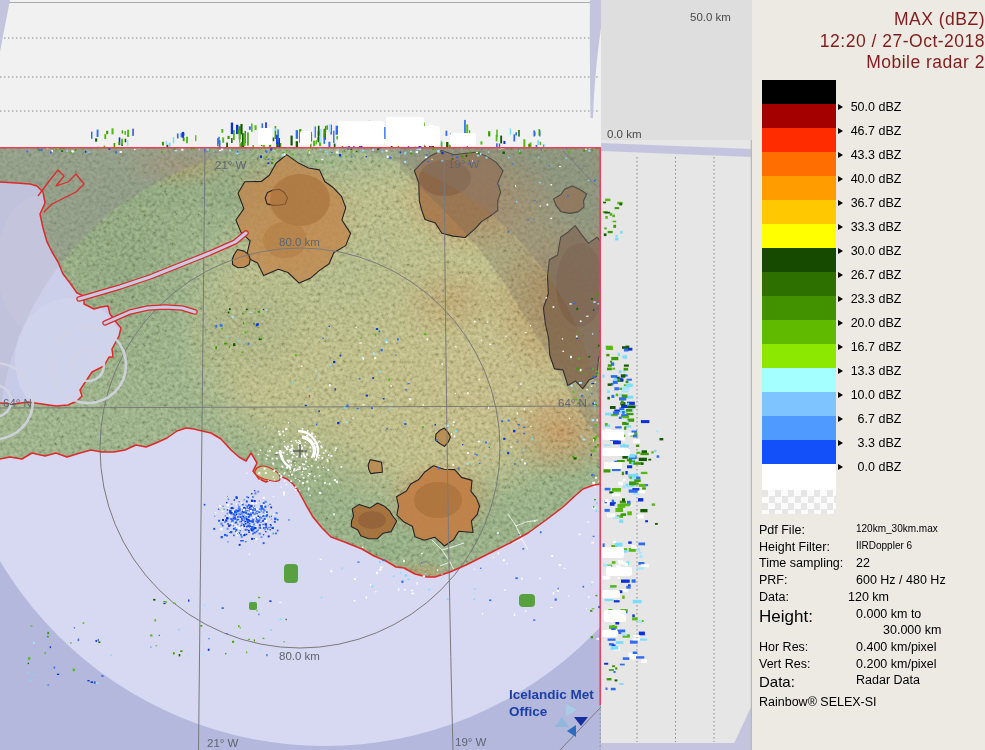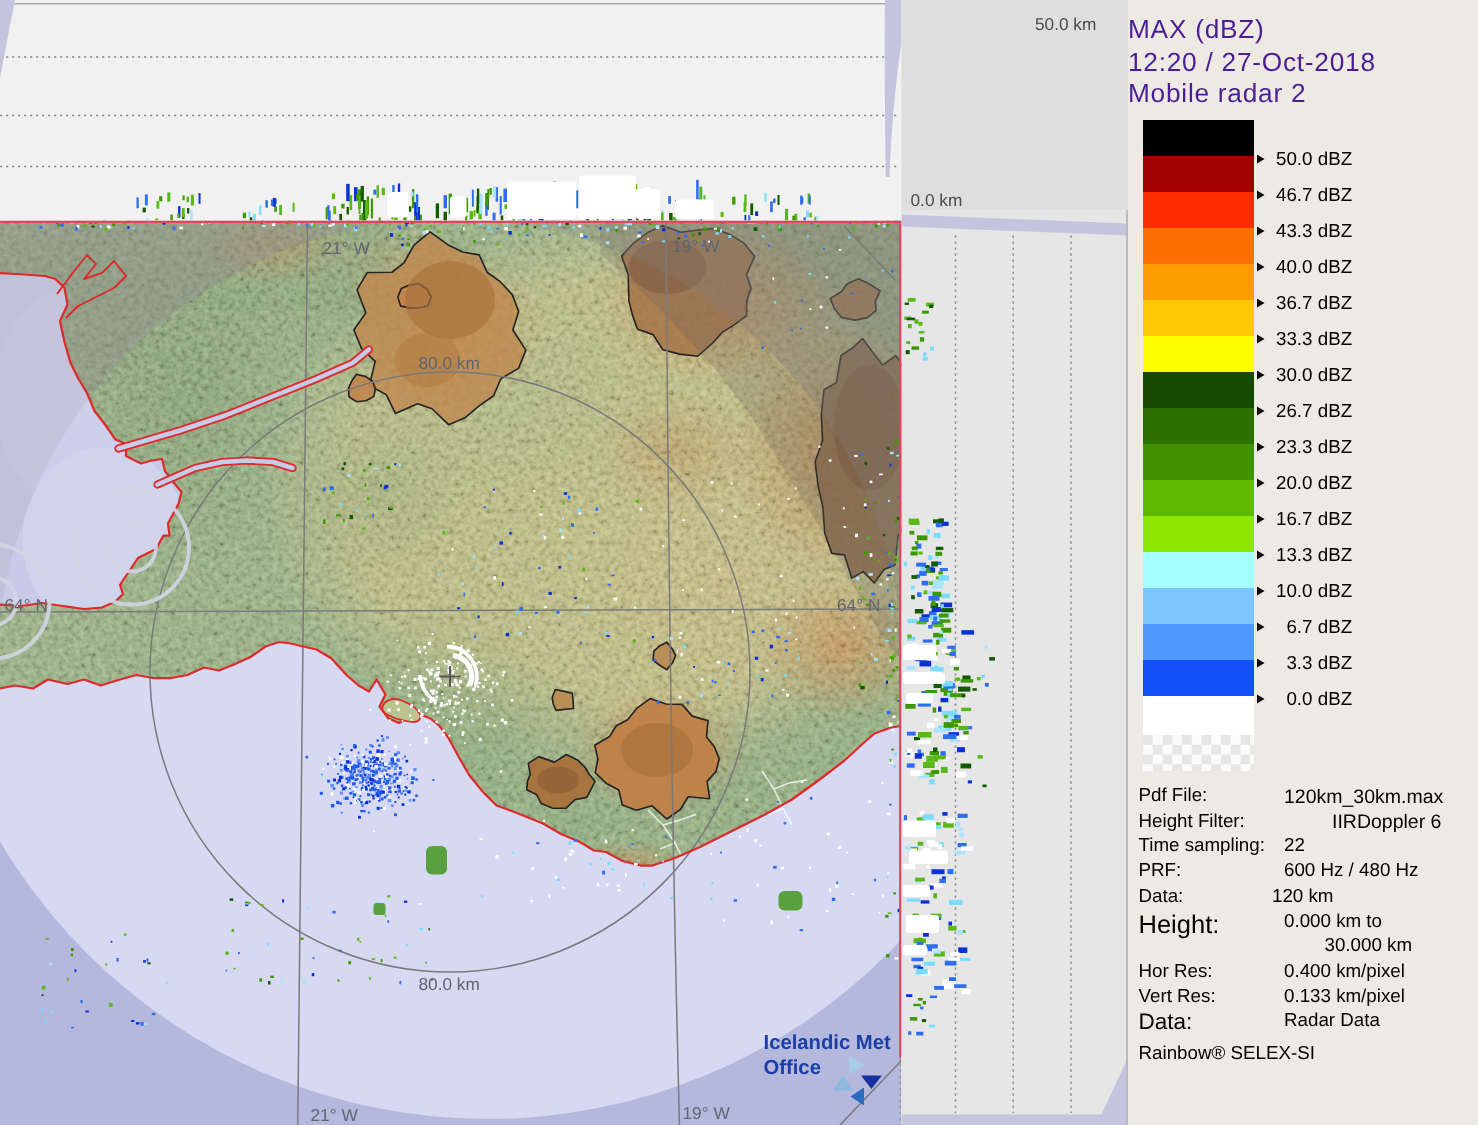--- a/index.html
+++ b/index.html
@@ -2025,21 +2025,21 @@
     <path d="M566,704 L577,710 L566,716 Z" fill="#a8cbe8"></path>
     <path d="M555,727 L562,717 L569,727 Z" fill="#8fb8dc"></path>
     <path d="M574,717 L588,717 L581,726 Z" fill="#16309e"></path>
     <path d="M576,725 L576,737 L567,731 Z" fill="#2b6cc0"></path>
   </g>
  </svg>
 
  <div class="lbl" style="left:690px;top:11px;color:#4a4a4a">50.0 km</div>
  <div class="lbl" style="left:607px;top:128px;color:#4a4a4a">0.0 km</div>
 
- <div style="left:752px;top:9px;width:233px;text-align:left;font-size:17.5px;letter-spacing:0.5px;color:#4c1d95;line-height:21.5px">
+ <div style="left:752px;top:9px;width:233px;text-align:right;font-size:17.5px;letter-spacing:0.5px;color:#7f1d1d;line-height:21.5px">
    MAX (dBZ)<br>12:20 / 27-Oct-2018<br>Mobile radar 2
  </div>
  <div style="left:762px;top:80px;width:74px">
    <div style="height:24px;background:#000000"></div>
       <div style="height:24px;background:#a40000"></div>
       <div style="height:24px;background:#ff2c00"></div>
       <div style="height:24px;background:#ff6e00"></div>
       <div style="height:24px;background:#ff9c00"></div>
       <div style="height:24px;background:#ffc800"></div>
       <div style="height:24px;background:#ffff00"></div>
@@ -2065,31 +2065,31 @@
     <div style="position:absolute;left:838px;top:265px;height:14px;white-space:nowrap"><span style="display:inline-block;width:0;height:0;border-left:5px solid #000;border-top:3px solid transparent;border-bottom:3px solid transparent;margin-bottom:1px"></span><span style="display:inline-block;width:32px;text-align:right;font-size:12.5px">26.7</span><span style="font-size:12.5px">&nbsp;dBZ</span></div>
     <div style="position:absolute;left:838px;top:289px;height:14px;white-space:nowrap"><span style="display:inline-block;width:0;height:0;border-left:5px solid #000;border-top:3px solid transparent;border-bottom:3px solid transparent;margin-bottom:1px"></span><span style="display:inline-block;width:32px;text-align:right;font-size:12.5px">23.3</span><span style="font-size:12.5px">&nbsp;dBZ</span></div>
     <div style="position:absolute;left:838px;top:313px;height:14px;white-space:nowrap"><span style="display:inline-block;width:0;height:0;border-left:5px solid #000;border-top:3px solid transparent;border-bottom:3px solid transparent;margin-bottom:1px"></span><span style="display:inline-block;width:32px;text-align:right;font-size:12.5px">20.0</span><span style="font-size:12.5px">&nbsp;dBZ</span></div>
     <div style="position:absolute;left:838px;top:337px;height:14px;white-space:nowrap"><span style="display:inline-block;width:0;height:0;border-left:5px solid #000;border-top:3px solid transparent;border-bottom:3px solid transparent;margin-bottom:1px"></span><span style="display:inline-block;width:32px;text-align:right;font-size:12.5px">16.7</span><span style="font-size:12.5px">&nbsp;dBZ</span></div>
     <div style="position:absolute;left:838px;top:361px;height:14px;white-space:nowrap"><span style="display:inline-block;width:0;height:0;border-left:5px solid #000;border-top:3px solid transparent;border-bottom:3px solid transparent;margin-bottom:1px"></span><span style="display:inline-block;width:32px;text-align:right;font-size:12.5px">13.3</span><span style="font-size:12.5px">&nbsp;dBZ</span></div>
     <div style="position:absolute;left:838px;top:385px;height:14px;white-space:nowrap"><span style="display:inline-block;width:0;height:0;border-left:5px solid #000;border-top:3px solid transparent;border-bottom:3px solid transparent;margin-bottom:1px"></span><span style="display:inline-block;width:32px;text-align:right;font-size:12.5px">10.0</span><span style="font-size:12.5px">&nbsp;dBZ</span></div>
     <div style="position:absolute;left:838px;top:409px;height:14px;white-space:nowrap"><span style="display:inline-block;width:0;height:0;border-left:5px solid #000;border-top:3px solid transparent;border-bottom:3px solid transparent;margin-bottom:1px"></span><span style="display:inline-block;width:32px;text-align:right;font-size:12.5px">6.7</span><span style="font-size:12.5px">&nbsp;dBZ</span></div>
     <div style="position:absolute;left:838px;top:433px;height:14px;white-space:nowrap"><span style="display:inline-block;width:0;height:0;border-left:5px solid #000;border-top:3px solid transparent;border-bottom:3px solid transparent;margin-bottom:1px"></span><span style="display:inline-block;width:32px;text-align:right;font-size:12.5px">3.3</span><span style="font-size:12.5px">&nbsp;dBZ</span></div>
     <div style="position:absolute;left:838px;top:457px;height:14px;white-space:nowrap"><span style="display:inline-block;width:0;height:0;border-left:5px solid #000;border-top:3px solid transparent;border-bottom:3px solid transparent;margin-bottom:1px"></span><span style="display:inline-block;width:32px;text-align:right;font-size:12.5px">0.0</span><span style="font-size:12.5px">&nbsp;dBZ</span></div>
  <div style="position:absolute;left:759px;top:523px;font-size:12.5px">Pdf File:</div>
-    <div style="position:absolute;left:856px;top:523px;font-size:13px">120km_30km.max</div>
+    <div style="position:absolute;left:856px;top:523px;font-size:10px">120km_30km.max</div>
     <div style="position:absolute;left:759px;top:539.7px;font-size:12.5px">Height Filter:</div>
-    <div style="position:absolute;left:888px;top:539.7px;font-size:13px">IIRDoppler 6</div>
+    <div style="position:absolute;left:856px;top:539.7px;font-size:10px">IIRDoppler 6</div>
     <div style="position:absolute;left:759px;top:556.4px;font-size:12.5px">Time sampling:</div>
     <div style="position:absolute;left:856px;top:556.4px;font-size:12.5px">22</div>
     <div style="position:absolute;left:759px;top:573.1px;font-size:12.5px">PRF:</div>
     <div style="position:absolute;left:856px;top:573.1px;font-size:12.5px">600 Hz / 480 Hz</div>
     <div style="position:absolute;left:759px;top:589.8px;font-size:12.5px">Data:</div>
     <div style="position:absolute;left:848px;top:589.8px;font-size:12.5px">120 km</div>
     <div style="position:absolute;left:759px;top:606.5px;font-size:17px">Height:</div>
     <div style="position:absolute;left:856px;top:606.5px;font-size:12.5px">0.000 km to</div>
     <div style="position:absolute;left:883px;top:623.2px;font-size:12.5px">30.000 km</div>
     <div style="position:absolute;left:759px;top:639.9px;font-size:12.5px">Hor Res:</div>
     <div style="position:absolute;left:856px;top:639.9px;font-size:12.5px">0.400 km/pixel</div>
     <div style="position:absolute;left:759px;top:656.6px;font-size:12.5px">Vert Res:</div>
-    <div style="position:absolute;left:856px;top:656.6px;font-size:12.5px">0.133 km/pixel</div>
+    <div style="position:absolute;left:856px;top:656.6px;font-size:12.5px">0.200 km/pixel</div>
     <div style="position:absolute;left:759px;top:673.3px;font-size:15px">Data:</div>
     <div style="position:absolute;left:856px;top:673.3px;font-size:12.5px">Radar Data</div>
     <div style="position:absolute;left:759px;top:695px;font-size:12.5px">Rainbow® SELEX-SI</div>
 </div>
 </body></html>

